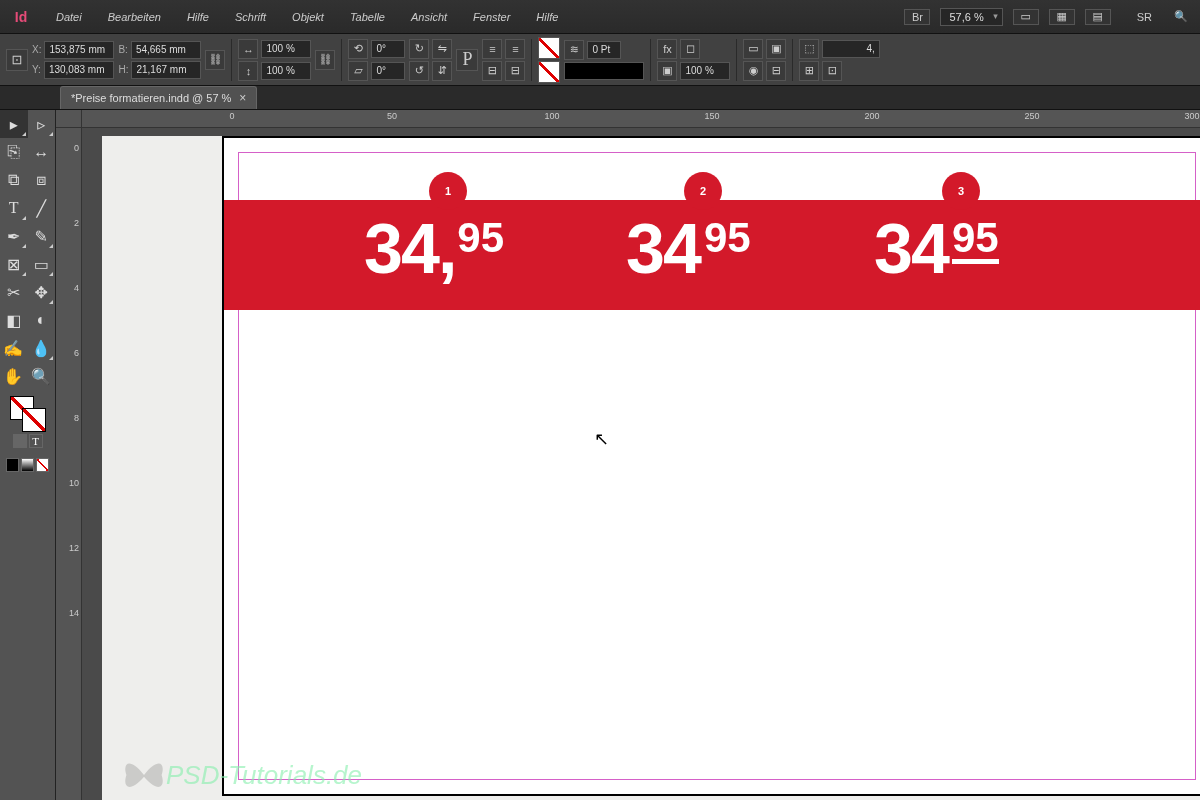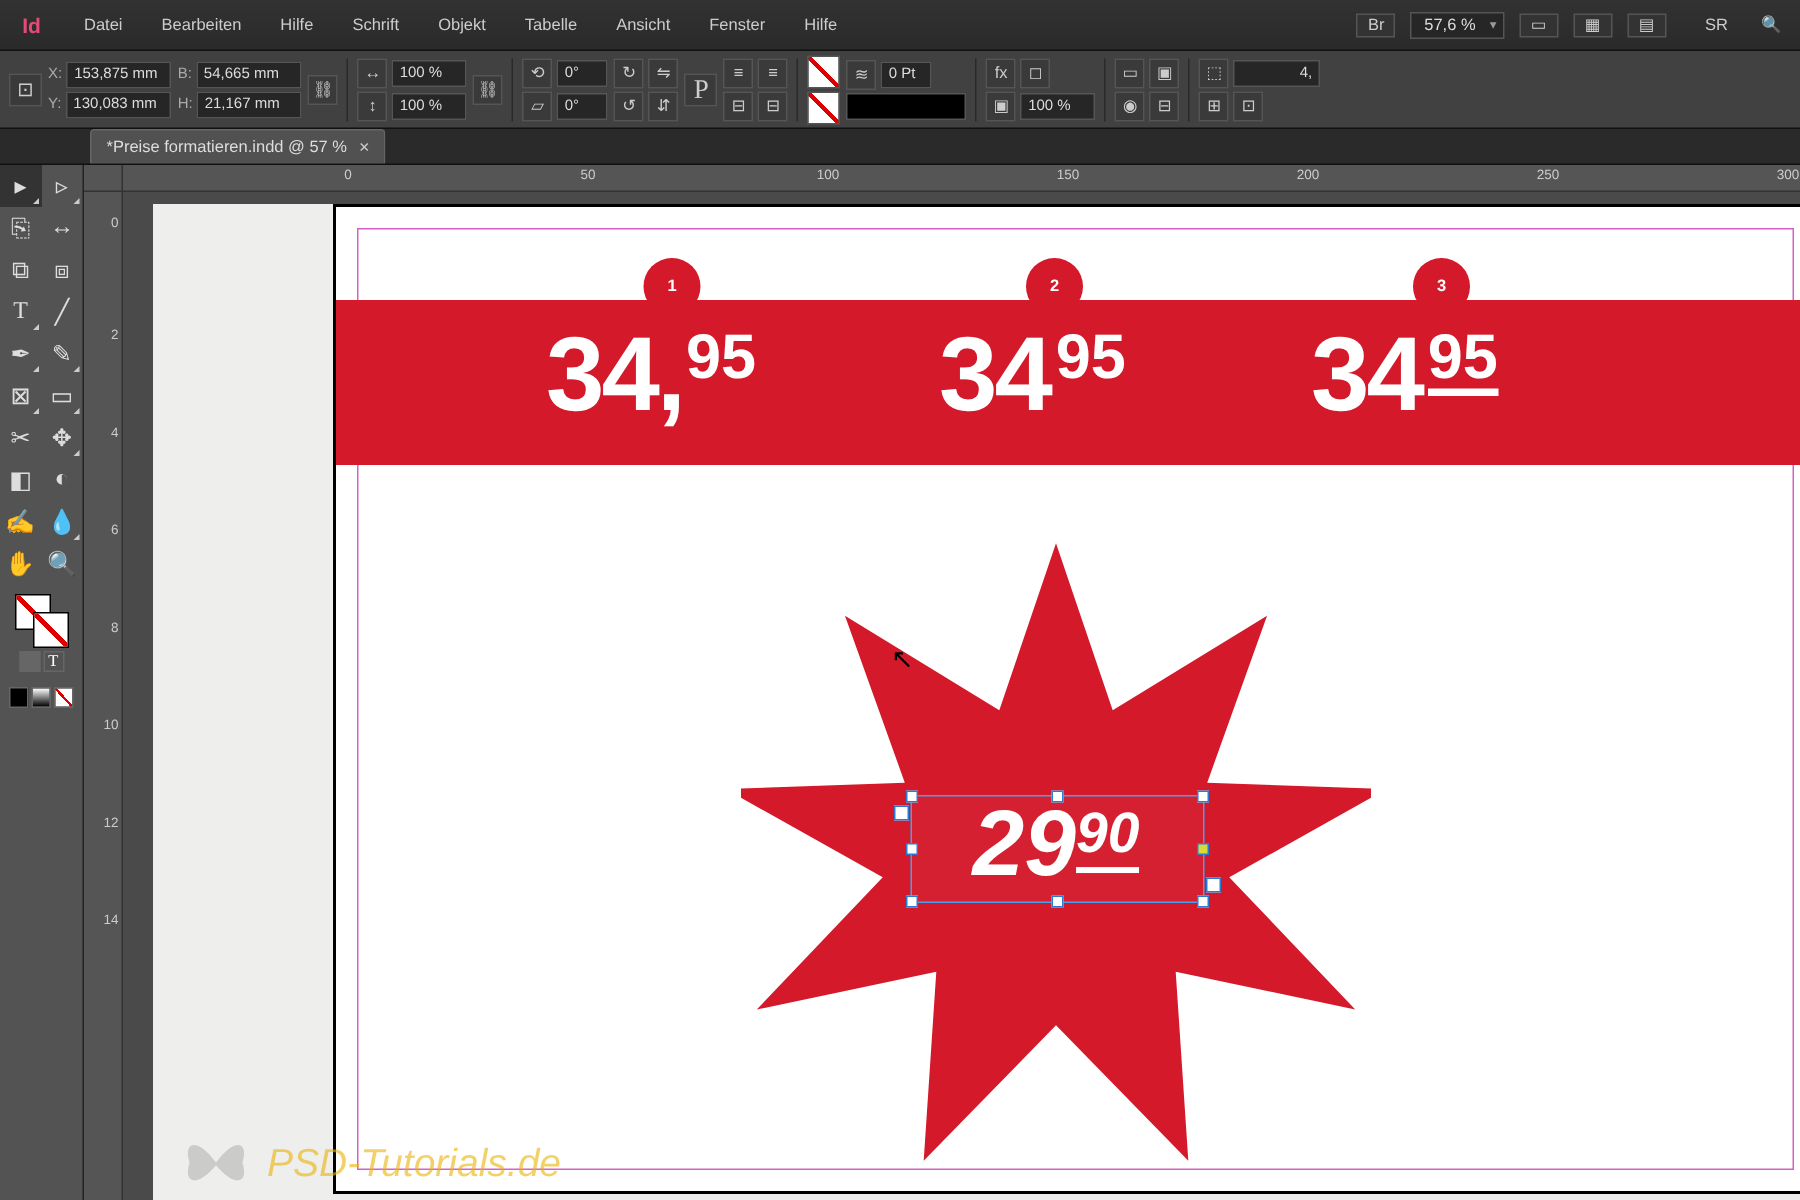--- a/index.html
+++ b/index.html
@@ -1,21 +1,21 @@
 <!DOCTYPE html>
 <html><head>
 <meta charset="utf-8">
 <style>
   * { box-sizing: border-box; margin:0; padding:0; font-family: "Segoe UI", Tahoma, sans-serif; }
   body { width:1200px; height:800px; background:#2a2a2a; color:#ddd; font-size:11px; position:relative; overflow:hidden; }
 
   
   .menubar { display:flex; align-items:center; height:34px; background:linear-gradient(#323232,#2a2a2a); border-bottom:1px solid #111; padding:0 6px; gap:14px;}
   .app-logo { width:30px; text-align:center; color:#e64b78; font-weight:bold; font-size:14px;}
-  .menubar .mi { color:#ccc; padding:4px 6px; cursor:default;}
+  .menubar .mi { color:#ccc; padding:4px 6px; cursor:default;font-style:italic;}
   .menubar .right { margin-left:auto; display:flex; align-items:center; gap:10px;}
   .zoom-box { background:#262626; border:1px solid #555; padding:2px 18px 2px 8px; position:relative; color:#ddd;}
   .zoom-box::after{content:"▾"; position:absolute; right:4px; top:2px; font-size:9px; color:#999;}
   .icon-btn { width:26px; height:16px; border:1px solid #555; background:#333; display:flex; align-items:center; justify-content:center; color:#ccc;}
   .sr-badge{color:#ccc; padding:0 6px; }
 
   
   .controlbar { height:52px; background:#414141; border-bottom:1px solid #111; display:flex; align-items:center; padding:0 6px; gap:4px; overflow:hidden;}
   .ctrl-group{display:flex; flex-direction:column; gap:2px; justify-content:center;}
   .ctrl-row{display:flex; align-items:center; gap:3px;}
@@ -86,21 +86,21 @@
 
   
   .sel-box{position:absolute; border:1px solid #46a0f0; background:rgba(255,255,255,0.03);}
   .sel-handle{position:absolute; width:8px;height:8px;background:#fff;border:1px solid #2a7bd1;}
   .sel-handle.y{background:#d8da3a;}
   .sel-box .in-out{position:absolute;width:10px;height:10px;background:#fff;border:1px solid #2a7bd1;}
 
   
   .cursor{position:absolute; font-size:18px; color:#000;}
 
-  .watermark{position:absolute; left:40px; bottom:6px; color:#eab308; font-size:26px; font-style:italic; display:flex; align-items:center; gap:12px; opacity:.6;}
+  .watermark{position:absolute; left:40px; bottom:6px; color:#86efac; font-size:26px; font-style:italic; display:flex; align-items:center; opacity:.6;}
   .butterfly{width:44px;height:38px;}
 </style>
 </head>
 <body>
 
 <div class="menubar">
   <div class="app-logo">Id</div>
   <div class="mi">Datei</div>
   <div class="mi">Bearbeiten</div>
   <div class="mi">Hilfe</div>
@@ -331,43 +331,20 @@
           <div class="price" style="left:402px">
             <span class="int">34</span>
             <span class="dec" style="margin-left:4px">95</span>
           </div>
           <div class="price v3" style="left:650px">
             <span class="int">34</span>
             <span class="dec" style="margin-left:4px">95</span>
           </div>
         </div>
 
-        <div class="star-wrap">
-          <svg viewBox="0 0 200 200">
-            <polygon fill="#d3192a" points="100,2 118,55 167,25 148,78 205,80 155,108 195,150 138,138 142,198 100,155 58,198 62,138 5,150 45,108 -5,80 52,78 33,25 82,55"></polygon>
-          </svg>
-          <div class="star-price">
-            <span class="int">29</span>
-            <span class="dec">90</span>
-          </div>
-
-          
-          <div class="sel-box" style="left:113px; top:172px; width:196px; height:72px;">
-            <div class="sel-handle" style="left:-4px;top:-4px"></div>
-            <div class="sel-handle" style="left:calc(50% - 4px);top:-4px"></div>
-            <div class="sel-handle" style="right:-4px;top:-4px"></div>
-            <div class="sel-handle" style="left:-4px;top:calc(50% - 4px)"></div>
-            <div class="sel-handle y" style="right:-4px;top:calc(50% - 4px)"></div>
-            <div class="sel-handle" style="left:-4px;bottom:-4px"></div>
-            <div class="sel-handle" style="left:calc(50% - 4px);bottom:-4px"></div>
-            <div class="sel-handle" style="right:-4px;bottom:-4px"></div>
-            <div class="in-out" style="left:-12px;top:6px"></div>
-            <div class="in-out" style="right:-12px;bottom:6px"></div>
-          </div>
-        </div>
 
         <div class="cursor" style="left:370px; top:290px;">↖</div>
 
       </div>
 
       <div class="watermark">
         <svg class="butterfly" viewBox="0 0 50 40">
             <path fill="#b5b5b3" d="M25 20 C10 0,0 5,5 20 C0 35,10 40,25 22 C40 40,50 35,45 20 C50 5,40 0,25 20 Z"></path>
           </svg>
         <span>PSD-Tutorials.de</span>

